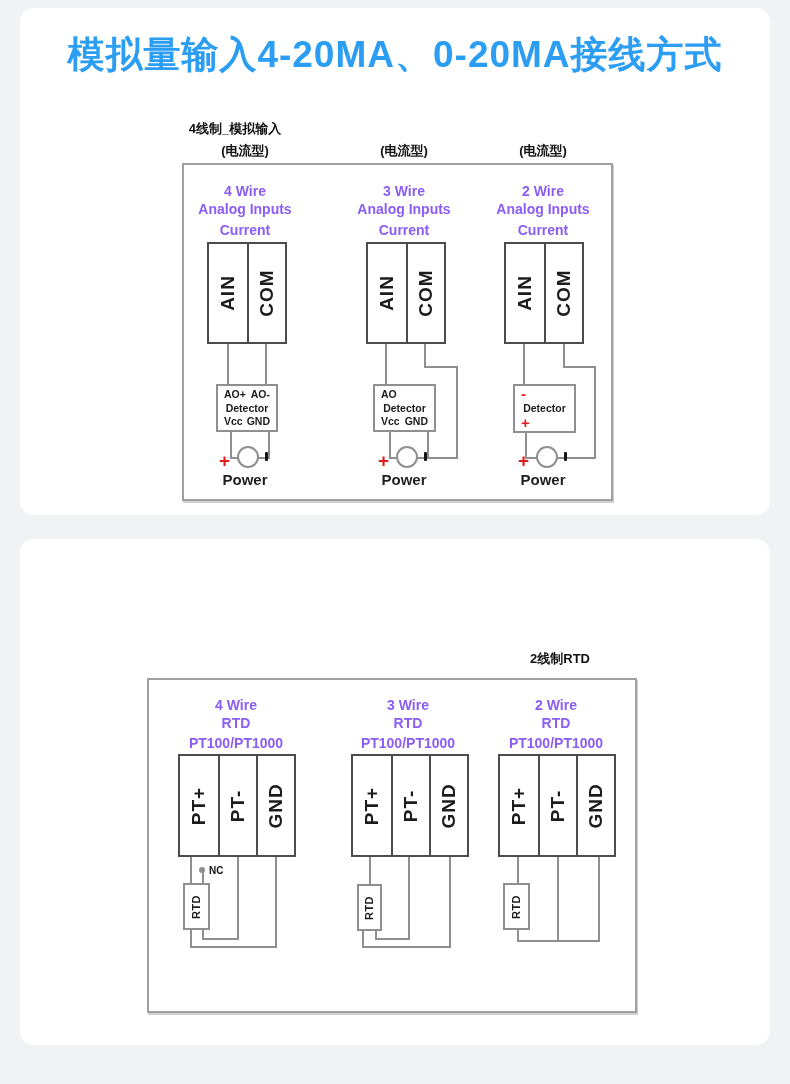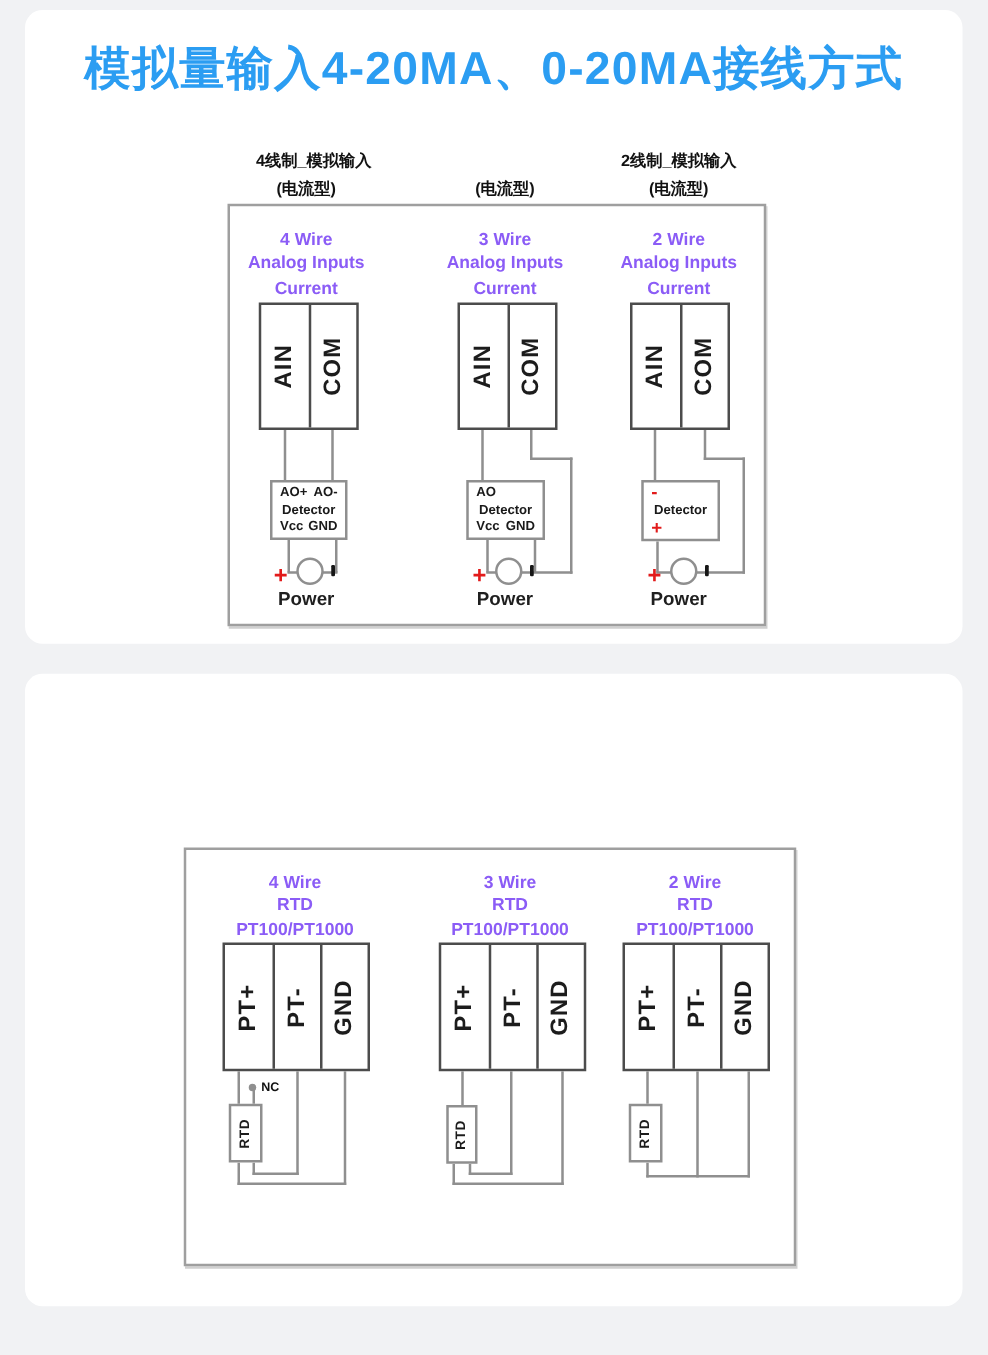--- a/index.html
+++ b/index.html
@@ -76,24 +76,23 @@
   .rtdbox span{transform:rotate(-90deg);font-weight:bold;font-size:11px;color:#1c1c1c;letter-spacing:0.5px;}
   .ncdot{position:absolute;width:6px;height:6px;border-radius:50%;background:#8f8f8f;z-index:2;}
   .nctext{position:absolute;font-weight:bold;font-size:10px;color:#111;z-index:2;}
 </style>
 </head>
 <body>
 
 <div class="card" id="card1">
   <h1 class="sec-title" id="title1">模拟量输入4-20MA、0-20MA接线方式</h1>
 
-  <div class="cn-head" style="left:131px;top:111px;">4线制_模拟输入</div>
+  <div class="cn-head" style="left:115px;top:111px;">4线制_模拟输入</div>
   <div class="cn-head" style="left:125px;top:133px;">(电流型)</div>
   <div class="cn-head" style="left:284px;top:133px;">(电流型)</div>
-  <div class="cn-head" style="left:423px;top:111px;">2线制_模拟输入</div>
   <div class="cn-head" style="left:423px;top:133px;">(电流型)</div>
 
   <div class="diagram-box" style="left:162px;top:155px;width:427px;height:334px;"></div>
 
   <div class="col-line" style="left:145px;top:175px;">4 Wire</div>
   <div class="col-line" style="left:145px;top:193px;">Analog Inputs</div>
   <div class="col-line" style="left:145px;top:214px;">Current</div>
   <div class="tblock" style="left:187px;top:234px;height:102px;">
     <div class="tcell">
         <span>AIN</span>
@@ -189,20 +188,21 @@
   <div class="vw" style="left:505px;top:425px;height:25px;"></div>
   <div class="hw" style="left:505px;top:449px;width:71px;"></div>
   <div class="pcircle" style="left:516px;top:438px;"></div>
   <div class="plus" style="left:498px;top:446px;">+</div>
   <div class="negmark" style="left:544px;top:444px;"></div>
   <div class="power-label" style="left:483px;top:463px;">Power</div>
 </div>
 
 <div class="card" id="card2">
 
+  <div class="cn-head" style="left:440px;top:110px;width:200px;">2线制RTD</div>
 
   <div class="diagram-box" style="left:127px;top:139px;width:486px;height:331px;"></div>
 
   <div class="col-line" style="left:136px;top:158px;">4 Wire</div>
   <div class="col-line" style="left:136px;top:176px;">RTD</div>
   <div class="col-line" style="left:136px;top:196px;">PT100/PT1000</div>
   <div class="tblock" style="left:158px;top:215px;height:103px;">
     <div class="tcell">
         <span>PT+</span>
       </div>

